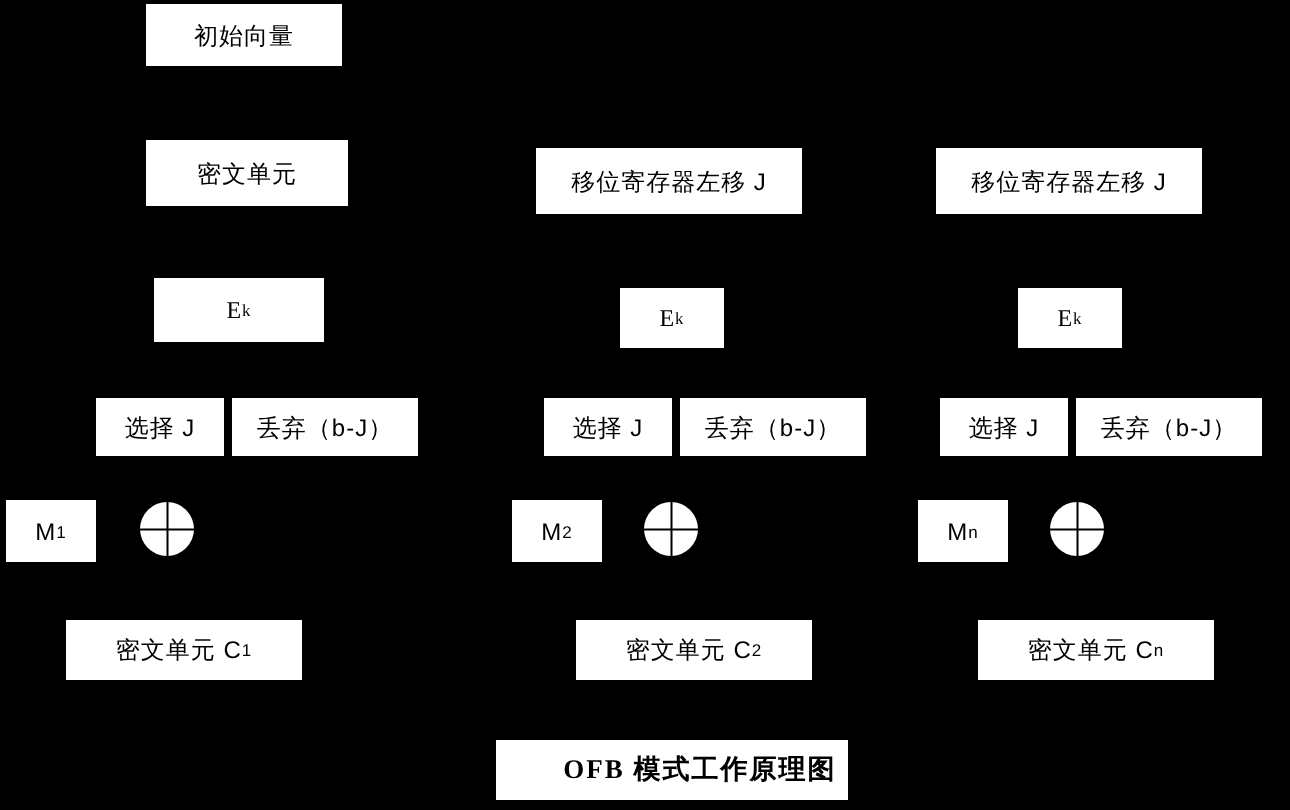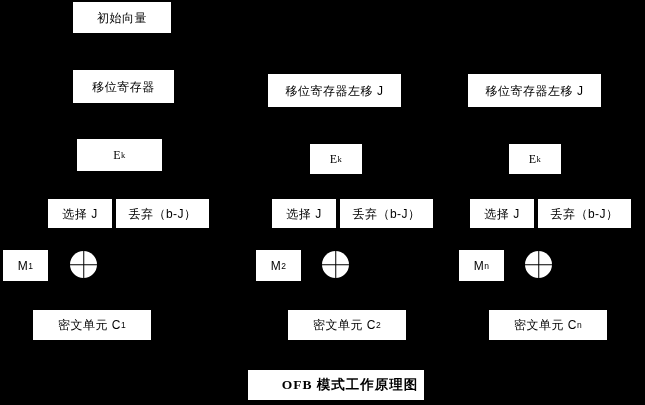--- a/index.html
+++ b/index.html
@@ -72,21 +72,21 @@
 </head>
 <body>
 
 <div id="canvas">
 
   <div class="box" style="left:73px; top:2px; width:98px; height:31px;">
     <span>初始向量</span>
   </div>
 
   <div class="box" style="left:73px; top:70px; width:101px; height:33px;">
-    <span>移位寄存器</span>
+    <span>密文单元</span>
   </div>
   <div class="box" style="left:268px; top:74px; width:133px; height:33px;">
     <span>移位寄存器左移 J</span>
   </div>
   <div class="box" style="left:468px; top:74px; width:133px; height:33px;">
     <span>移位寄存器左移 J</span>
   </div>
 
   <div class="box serif" style="left:77px; top:139px; width:85px; height:32px;">
     <span>E</span>

